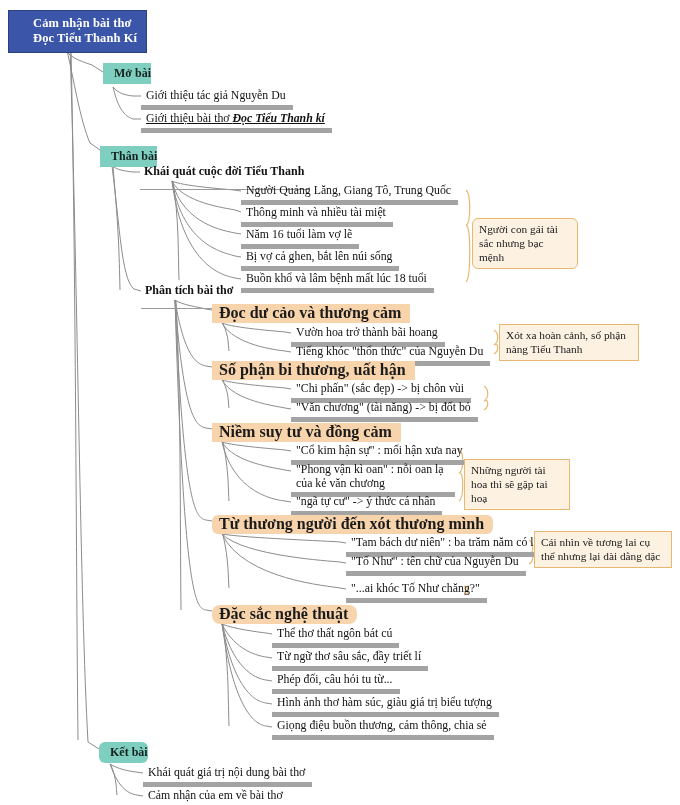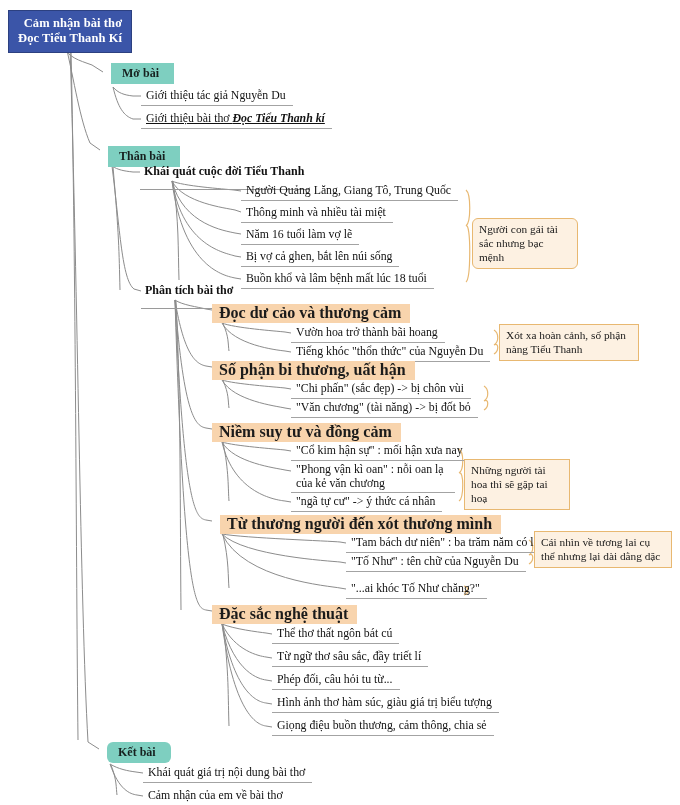--- a/index.html
+++ b/index.html
@@ -19,34 +19,33 @@
   .node { position: absolute; white-space: nowrap; }
 
   
   .root {
     background: #3b55a8;
     border: 1px solid #2c4080;
     color: #ffffff;
     font-weight: bold;
     font-size: 12.5px;
     line-height: 15px;
-    text-align: right;
-    padding: 5px 9px 6px 9px;
+    text-align: left;
+    padding: 5px 9px 6px 24px;
     letter-spacing: .1px;
   }
 
   
   .l1 {
     background: #7ecfc0;
     color: #17211f;
     font-weight: bold;
     font-size: 12px;
     line-height: 14px;
-    padding: 3px 15px 4px 11px;
-    margin-left: 8px;
+    padding: 3px 0 4px 11px;
   }
 
   
   .l2 {
     font-weight: bold;
     font-size: 12px;
     line-height: 15px;
     padding: 0 6px 10px 4px;
     border-bottom: 1px solid #9a9a9a;
     color: #111;
@@ -60,21 +59,21 @@
     font-size: 16px;
     line-height: 14px;
     padding: 2px 9px 3px 7px;
   }
 
   
   .leaf {
     font-size: 11.8px;
     line-height: 15px;
     padding: 0 7px 2px 5px;
-    border-bottom: 1px solid #a3a3a3;
+    border-bottom: 5px solid #a3a3a3;
     color: #111;
     font-weight: normal;
   }
   .leaf.two-line { white-space: normal; line-height: 14px; }
   .leaf i { font-weight: bold; font-style: italic; }
 
   
   .callout {
     background: #fdf1e2;
     border: 1px solid #e8b871;
@@ -191,27 +190,27 @@
   <div class="node l3" style="left:212px; top:361px;">Số phận bi thương, uất hận</div>
   <div class="node leaf" style="left:291px; top:381px;">"Chi phấn" (sắc đẹp) -&gt; bị chôn vùi</div>
   <div class="node leaf" style="left:291px; top:400px;">"Văn chương" (tài năng) -&gt; bị đốt bỏ</div>
 
   <div class="node l3" style="left:212px; top:423px;">Niềm suy tư và đồng cảm</div>
   <div class="node leaf" style="left:291px; top:443px;">"Cổ kim hận sự" : mối hận xưa nay</div>
   <div class="node leaf two-line" style="left:291px; top:462px; width:164px;">"Phong vận kì oan" : nỗi oan lạ của kẻ văn chương</div>
   <div class="node leaf" style="left:291px; top:494px;">"ngã tự cư" -&gt; ý thức cá nhân</div>
   <div class="node callout" style="left:464px; top:459px; width:106px;">Những người tài hoa thì sẽ gặp tai hoạ</div>
 
-  <div class="node l3" style="left:220px; top:515px;">Từ thương người đến xót thương mình</div>
+  <div class="node l3" style="left:212px; top:515px;border-radius:6px;">Từ thương người đến xót thương mình</div>
   <div class="node leaf" style="left:346px; top:535px;">"Tam bách dư niên" : ba trăm năm có lẻ</div>
   <div class="node leaf" style="left:346px; top:554px;">"Tố Như" : tên chữ của Nguyễn Du</div>
   <div class="node leaf" style="left:346px; top:581px;">"...ai khóc Tố Như chăng?"</div>
   <div class="node callout" style="left:534px; top:531px; width:138px;">Cái nhìn về tương lai cụ thể nhưng lại dài dằng dặc</div>
 
-  <div class="node l3" style="left:212px; top:605px;">Đặc sắc nghệ thuật</div>
+  <div class="node l3" style="left:212px; top:605px;border-radius:8px;">Đặc sắc nghệ thuật</div>
   <div class="node leaf" style="left:272px; top:626px;">Thể thơ thất ngôn bát cú</div>
   <div class="node leaf" style="left:272px; top:649px;">Từ ngữ thơ sâu sắc, đầy triết lí</div>
   <div class="node leaf" style="left:272px; top:672px;">Phép đối, câu hỏi tu từ...</div>
   <div class="node leaf" style="left:272px; top:695px;">Hình ảnh thơ hàm súc, giàu giá trị biểu tượng</div>
   <div class="node leaf" style="left:272px; top:718px;">Giọng điệu buồn thương, cảm thông, chia sẻ</div>
 
   <div class="node l1" style="left:99px; top:742px;border-radius:6px;">Kết bài</div>
   <div class="node leaf" style="left:143px; top:765px;">Khái quát giá trị nội dung bài thơ</div>
   <div class="node leaf" style="left:143px; top:788px;">Cảm nhận của em về bài thơ</div>
 

